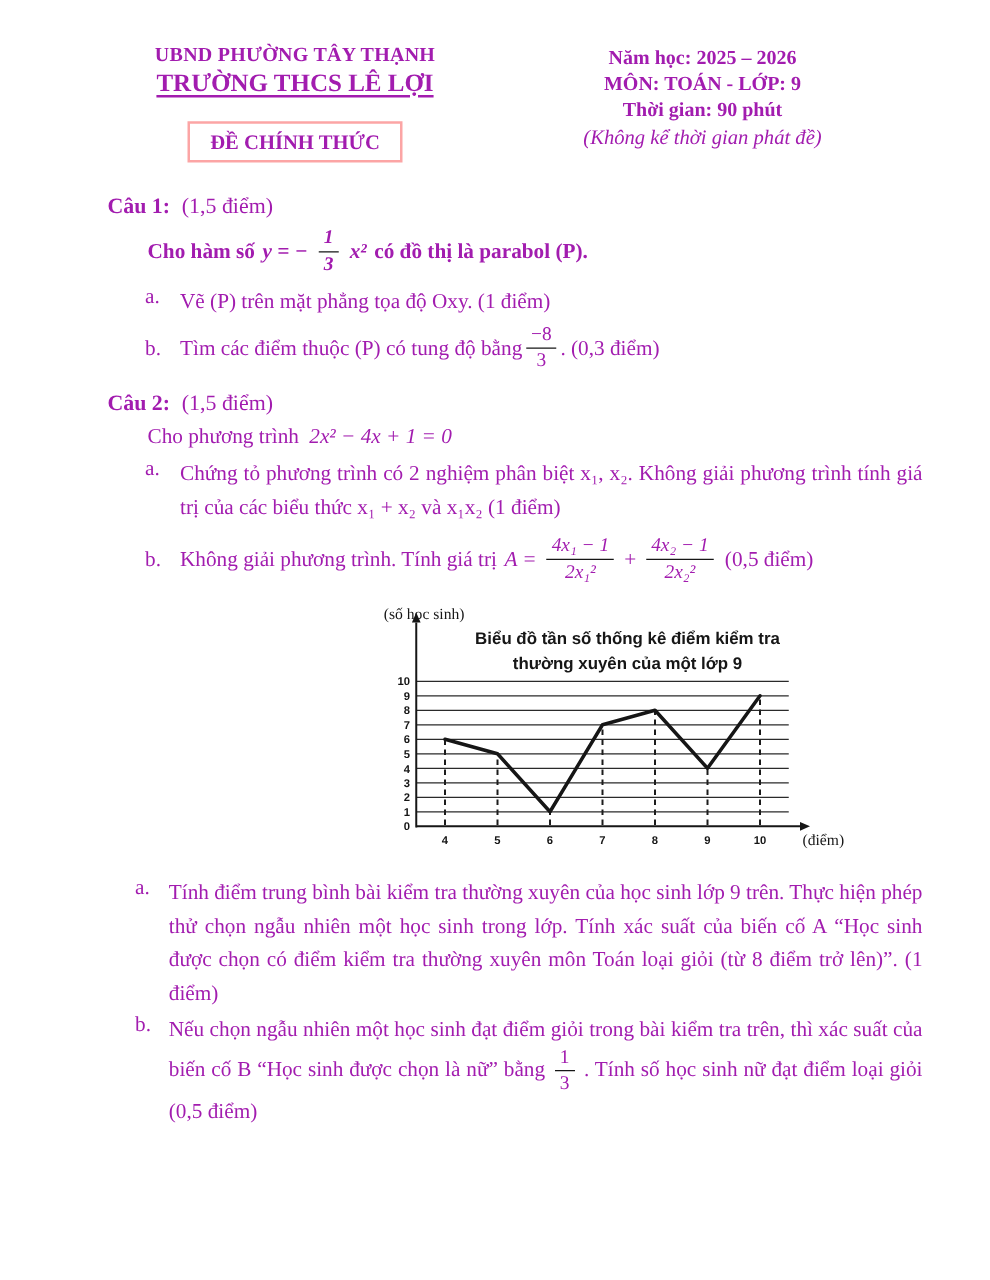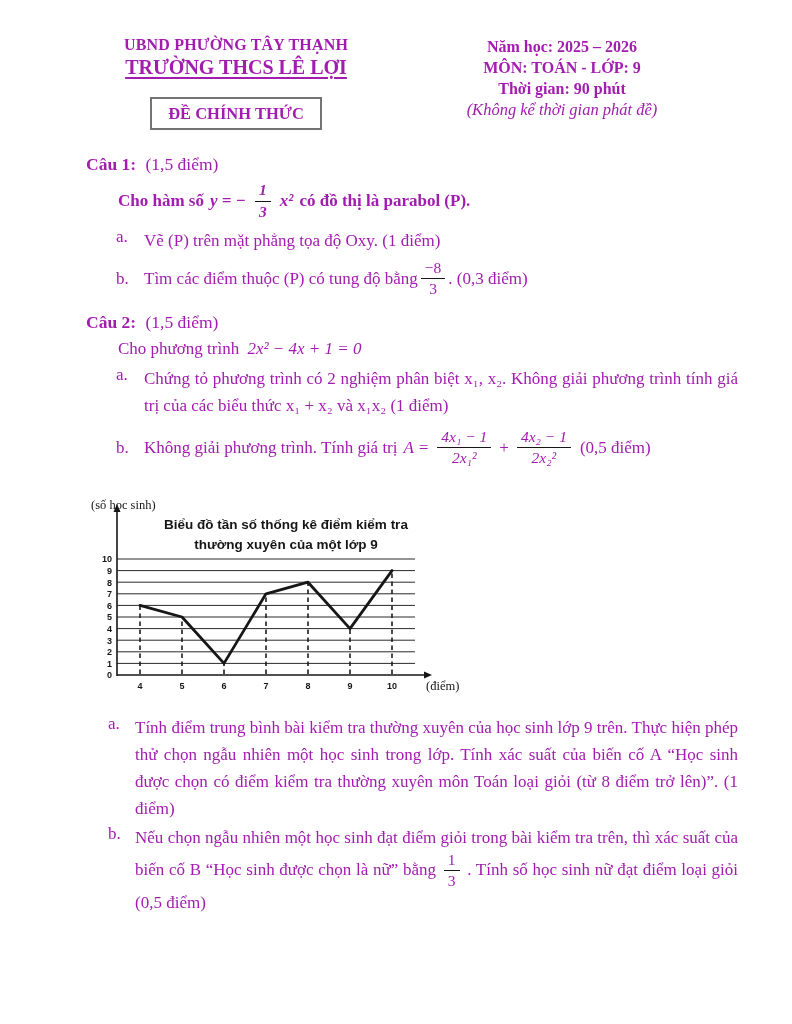--- a/index.html
+++ b/index.html
@@ -9,21 +9,21 @@
     box-sizing:border-box; padding:36px 54px 0 86px; overflow:hidden;
     position:relative;
   }
   
   .header { display:flex; margin-bottom:24px; }
   .header-left { width:300px; text-align:center; }
   .header-right { flex:1; text-align:center; line-height:1.32; }
   .hl-line1 { font-weight:bold; font-size:16px; letter-spacing:.2px; }
   .hl-line2 { font-weight:bold; font-size:20px; text-decoration:underline; text-underline-offset:3px; margin-top:2px; }
   .official-box {
-    display:inline-block; border:2px solid #737373; padding:5px 16px 4px;
+    display:inline-block; border:2px solid #fca5a5; padding:5px 16px 4px;
     font-weight:bold; font-size:16.5px; margin-top:18px;
   }
   .hr-title { font-weight:bold; font-size:17.5px; }
   .hr-line  { font-weight:bold; font-size:16px; }
   .hr-note  { font-style:italic; font-size:16.5px; }
   
   .sec-heading { font-size:17.5px; margin-top:14px; margin-bottom:6px; }
   .sec-label { font-weight:bold; }
   .sec-points { margin-left:5px;text-align:right; }
   .indent1 { margin-left:32px; }
@@ -40,21 +40,21 @@
   .item-inlinemath { display:flex; align-items:center; }
   .formula-row { display:inline-flex; align-items:center; gap:5px; margin:0 6px; }
   
   .cau3-top { display:flex; margin-top:12px; }
   .cau3-left { width:300px; }
   .cau3-right { flex:1; padding-left:4px; }
   .cau3-desc { text-align:justify; text-indent:34px; line-height:1.62; margin-top:6px; font-size:17px; }
   .cau3-items { margin-top:10px; }
   .cau3-items .item { margin-left:22px; margin-top:2px; }
   .cau3-items .item .marker { width:27px; }
-  .chart-wrap { margin-top:18px; }
+  .chart-wrap { margin-top:4px;text-align:right; }
   svg text { font-family:"Liberation Sans","DejaVu Sans",sans-serif; }
   svg .serifText { font-family:"Liberation Serif","DejaVu Serif",serif; }
   body { font-size:17px; }
 </style>
 </head>
 <body>
 
 <div class="page">
 
   <div class="header">

